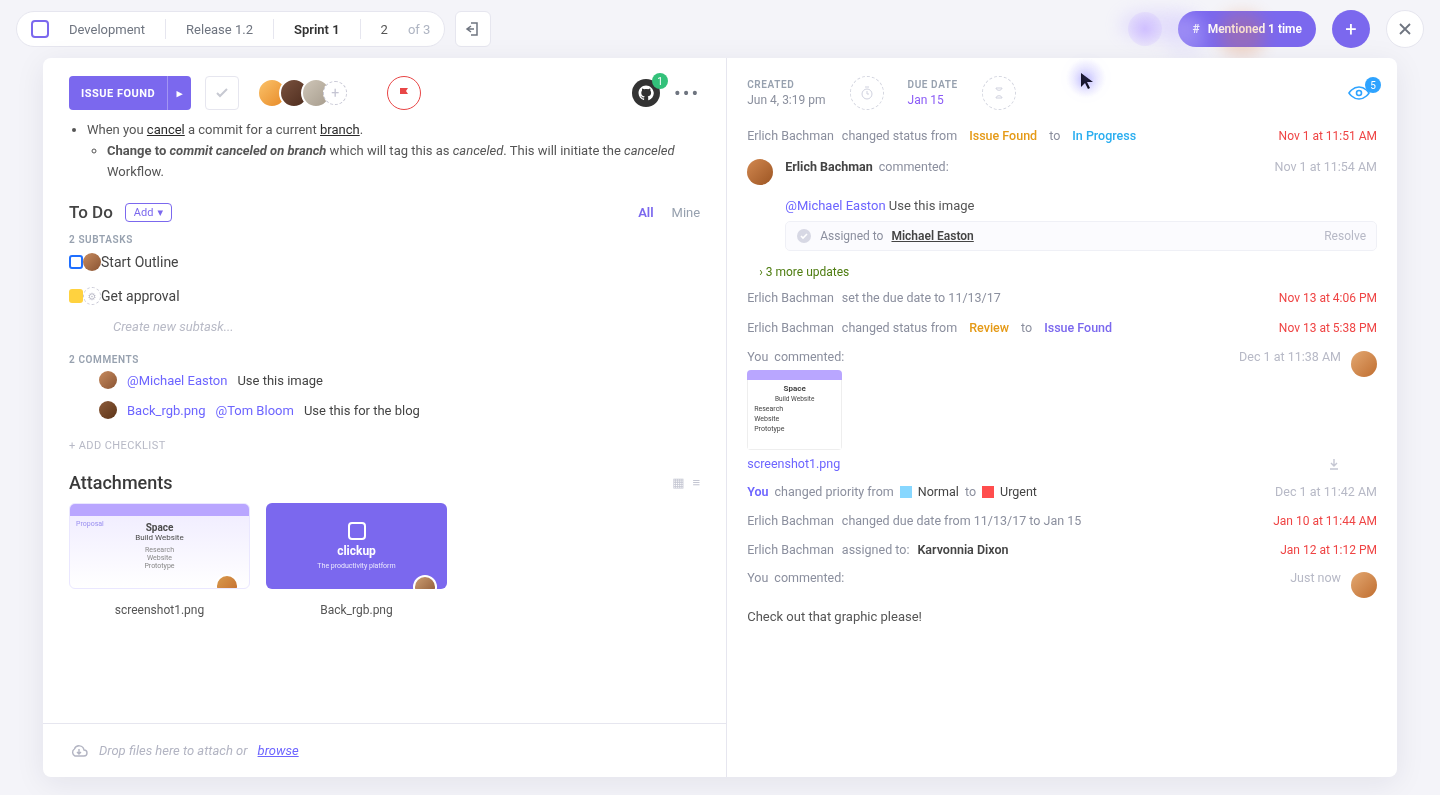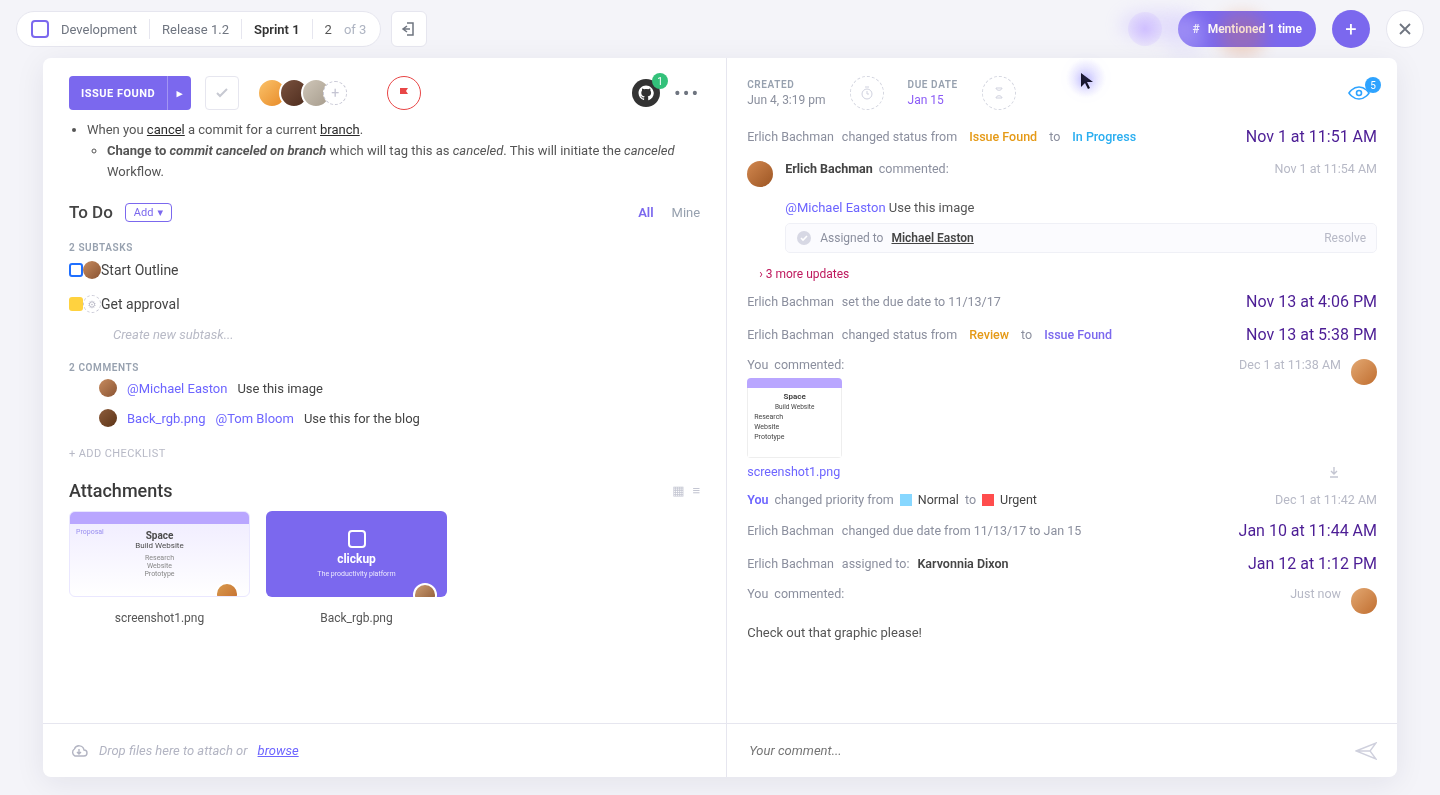--- a/index.html
+++ b/index.html
@@ -15,21 +15,21 @@
     --blue:#2ea3ff;
     --border:#e6e6ef;
     --bg:#f4f4f9;
   }
   *{box-sizing:border-box;font-family:-apple-system,BlinkMacSystemFont,"Segoe UI",Roboto,Helvetica,Arial,sans-serif;}
   body{margin:0;background:var(--bg);color:var(--text);font-size:13px;overflow:hidden;height:795px;width:1440px;position:relative;}
   
   .bg-smudge{position:absolute;width:80px;height:30px;border-radius:40%;filter:blur(8px);opacity:.25}
   
   .topbar{width:100%;height:58px;display:flex;align-items:center;padding:0 16px;}
-  .crumbs{display:flex;align-items:center;background:#fff;border:1px solid var(--border);border-radius:18px;height:36px;padding:0 14px;gap:12px}
+  .crumbs{display:flex;align-items:center;background:#fff;border:1px solid var(--border);border-radius:18px;height:36px;padding:0 14px;gap:20px}
   .crumbs .sep{width:1px;height:20px;background:var(--border)}
   .crumbs .hex{width:18px;height:18px;border:2px solid var(--purple);border-radius:4px;transform:rotate(0deg)}
   .crumb-item{color:#6f7580;white-space:nowrap}
   .crumb-item.active{color:#333;font-weight:600}
   .crumb-count{color:#555}
   .crumb-of{color:#aeb4c2}
   .exit-btn{margin-left:10px;width:36px;height:36px;background:#fff;border:1px solid var(--border);border-radius:6px;display:flex;align-items:center;justify-content:center;color:#6f7580}
   .top-right{margin-left:auto;display:flex;align-items:center;gap:16px}
   .mention-pill{display:flex;align-items:center;gap:8px;background:var(--purple);color:#fff;border-radius:18px;height:36px;padding:0 14px;font-size:12px;font-weight:600}
   .mention-pill .hash{opacity:.85}
@@ -66,21 +66,21 @@
   .desc em{font-style:italic}
   .desc strong{font-weight:700}
   
   .section{padding:14px 26px 0 26px}
   .todo-head{display:flex;align-items:center;gap:12px}
   .todo-head h3{margin:0;font-size:17px;font-weight:500;color:#444}
   .add-tag{border:1px solid var(--purple);color:var(--purple);border-radius:4px;padding:2px 8px;font-size:11px;display:flex;align-items:center;gap:4px}
   .tabs{margin-left:auto;display:flex;gap:18px;font-size:13px}
   .tabs .tab{color:var(--muted)}
   .tabs .tab.active{color:var(--purple);font-weight:600}
-  .minihead{margin-top:20px;font-size:10px;letter-spacing:.6px;color:var(--muted);font-weight:600}
+  .minihead{margin-top:12px;font-size:10px;letter-spacing:.6px;color:var(--muted);font-weight:600}
   .subtask{display:flex;align-items:center;padding:8px 0}
   .sq{width:14px;height:14px;border-radius:3px}
   .sq.blue{border:2px solid #1f6fff}
   .sq.yellow{background:#ffd23f}
   .mini-av{width:18px;height:18px;border-radius:50%;background:linear-gradient(135deg,#c78b5f,#8a5433)}
   .mini-av.gear{background:#fff;border:1px dashed #c9c9d6;position:relative}
   .mini-av.gear::after{content:"⚙";position:absolute;inset:0;display:flex;align-items:center;justify-content:center;font-size:10px;color:#bcbcc9}
   .subtask-lbl{color:#444;font-size:14px}
   .new-sub{color:#b8bac6;font-size:13px;font-style:italic;padding:6px 0 2px 44px}
   .comment-row{display:flex;align-items:center;gap:10px;padding:6px 0;font-size:13px;color:#444}
@@ -109,40 +109,40 @@
   .meta{display:flex;flex-direction:column;gap:3px}
   .meta .k{font-size:10px;letter-spacing:.6px;color:var(--muted);font-weight:600}
   .meta .v{font-size:12px;color:#8a8f9d}
   .meta.due .v{color:#8b5cf6}
   .dashed{width:34px;height:34px;border-radius:50%;border:1px dashed #d4d6e0;display:flex;align-items:center;justify-content:center;color:#cfd1de}
   .eye{margin-left:auto;position:relative;color:var(--blue)}
   .eye .badge{position:absolute;top:-8px;right:-10px;width:16px;height:16px;border-radius:50%;background:var(--blue);color:#fff;font-size:10px;display:flex;align-items:center;justify-content:center}
   .activity{flex:1;overflow:auto;padding:2px 20px 8px 20px}
   .act{display:flex;align-items:center;gap:8px;font-size:12.5px;color:#8b8f9e;padding:7px 0}
   .act .who{color:#8b8f9e}
-  .act .ts{margin-left:auto;color:#4c1d95;font-size:16px;white-space:nowrap}
+  .act .ts{margin-left:auto;color:#ef4444;font-size:12px;white-space:nowrap}
   .tag{padding:1px 4px;border-radius:3px;font-weight:500}
   .tag.found{color:#e59a17}
   .tag.progress{color:#2aaef0}
   .tag.review{color:#e59a17}
   .tag.found2{color:var(--purple)}
   .comment-block{display:flex;gap:12px;padding:8px 0}
   .cb-av{width:26px;height:26px;border-radius:50%;flex-shrink:0}
   .cb-av.erlich{background:linear-gradient(135deg,#d28850,#9c5523)}
   .cb-av.you{background:linear-gradient(135deg,#e3a872,#c06e30);margin-left:auto}
   .cb-body{flex:1}
   .cb-meta{display:flex;align-items:center;gap:6px;color:#8b8f9e;font-size:12.5px}
   .cb-meta .name{color:#444;font-weight:700}
   .cb-meta .ts{margin-left:auto;color:#b7b9c6}
   .cb-text{margin-top:24px;color:#555;font-size:13px}
   .cb-text .mention{color:var(--link)}
   .assigned-row{margin-top:8px;display:flex;align-items:center;gap:8px;background:#fbfbfe;border:1px solid #eff0f6;border-radius:5px;padding:6px 10px;font-size:12px;color:#8b8f9e}
   .assigned-row .nm{color:#444;text-decoration:underline;font-weight:600}
   .assigned-row .resolve{margin-left:auto;color:#b7b9c6;font-size:12px}
-  .more-updates{color:#be185d;font-size:12px;padding:6px 0 4px 12px}
+  .more-updates{color:#4d7c0f;font-size:12px;padding:6px 0 4px 12px}
   .you-comment{display:flex;align-items:flex-start;gap:10px;padding:6px 0}
   .you-comment .col{flex:1}
   .img-attach{margin-top:6px;width:95px;border-radius:4px;overflow:hidden;position:relative}
   .img-attach .bar{height:10px;background:#b9a6ff}
   .img-attach .body{height:70px;background:#fff;border:1px solid #eee;border-top:none;padding:4px 6px;font-size:7px;color:#444;display:flex;flex-direction:column;gap:2px}
   .img-name{color:var(--link);font-size:12.5px;margin-top:6px}
   .dl-icon{color:#c4c6d2;margin-left:auto;align-self:flex-end}
   .prio-row{display:flex;align-items:center;gap:6px;font-size:12.5px;color:#8b8f9e;padding:7px 0}
   .pflag{width:12px;height:12px;display:inline-block}
   .pflag.normal{background:linear-gradient(#87d7ff,#87d7ff)}
@@ -459,28 +459,20 @@
               <span class="you">You</span>
               <span> commented:</span>
               <span class="ts">Just now</span>
             </div>
           <div class="cb-text">Check out that graphic please!</div>
         </div>
         <div class="cb-av you" style="margin-top:2px"></div>
       </div>
     </div>
 
-    <div class="cfoot">
-      <input type="text" placeholder="Your comment..." style="">
-      <span class="send">
-        <svg width="22" height="18" viewBox="0 0 22 18">
-            <path d="M1 9l20-8-6 8 6 8-20-8zm0 0h14" fill="none" stroke="currentColor" stroke-width="1.4"></path>
-          </svg>
-      </span>
-    </div>
   </div>
 </div>
 
 <div class="cursor" style="left:1080px;top:72px">
   <svg width="14" height="18" viewBox="0 0 14 18">
       <path d="M1 1l0 14 4-4 3 6 2-1-3-6 6 0z" fill="#000"></path>
     </svg>
 </div>
 
 </body></html>

